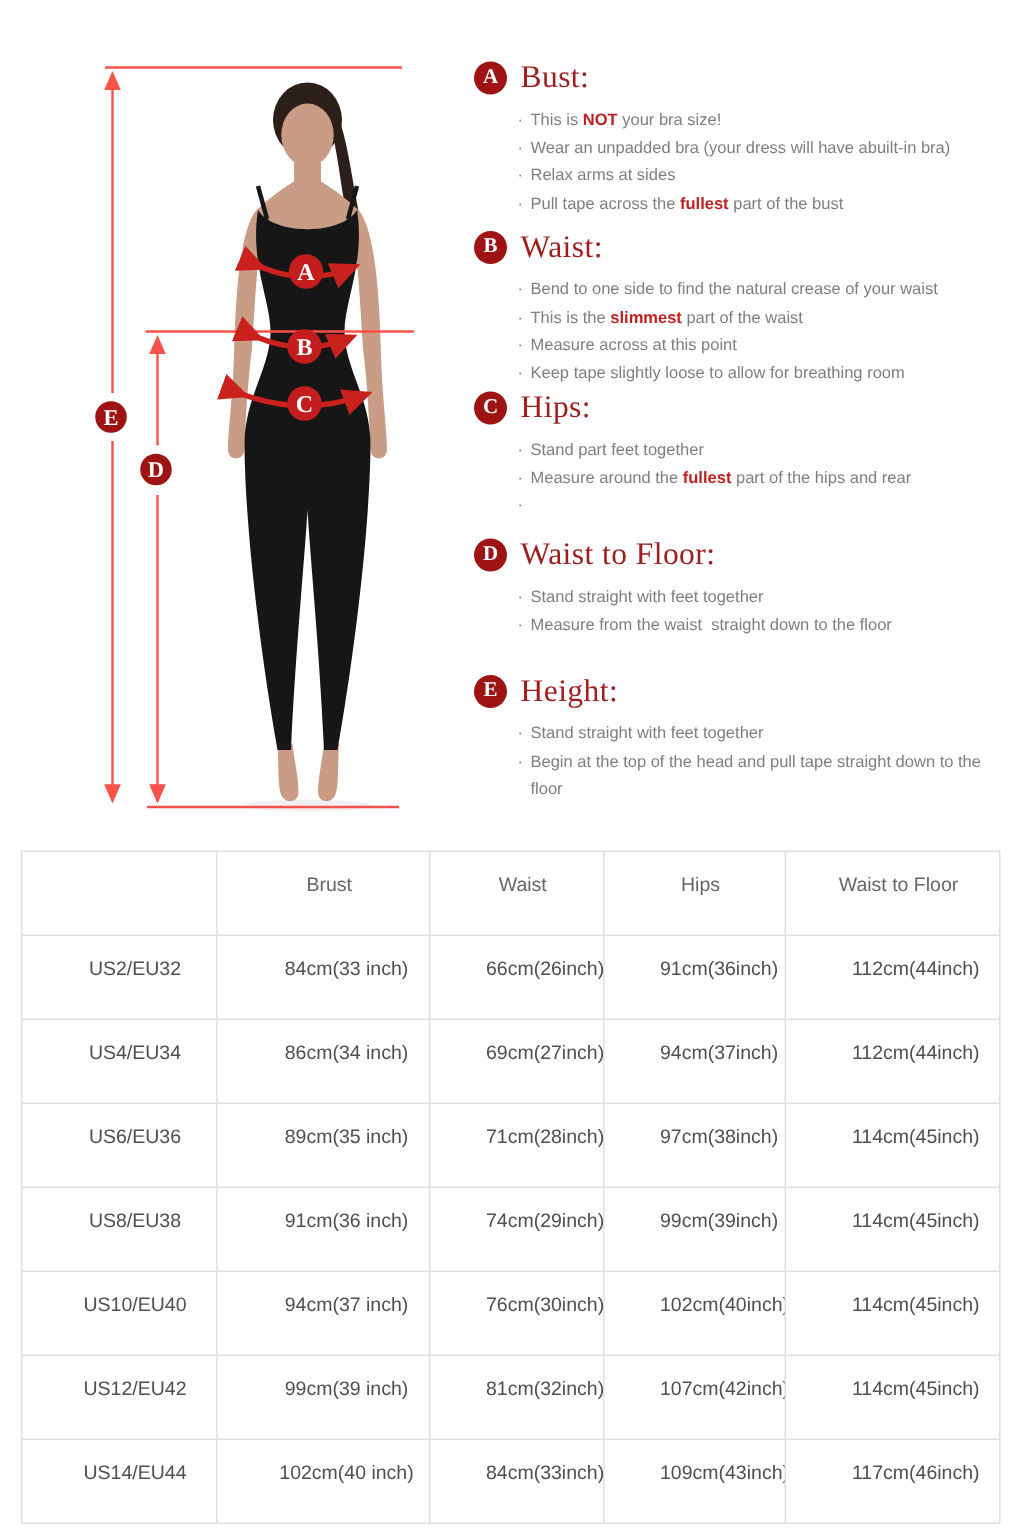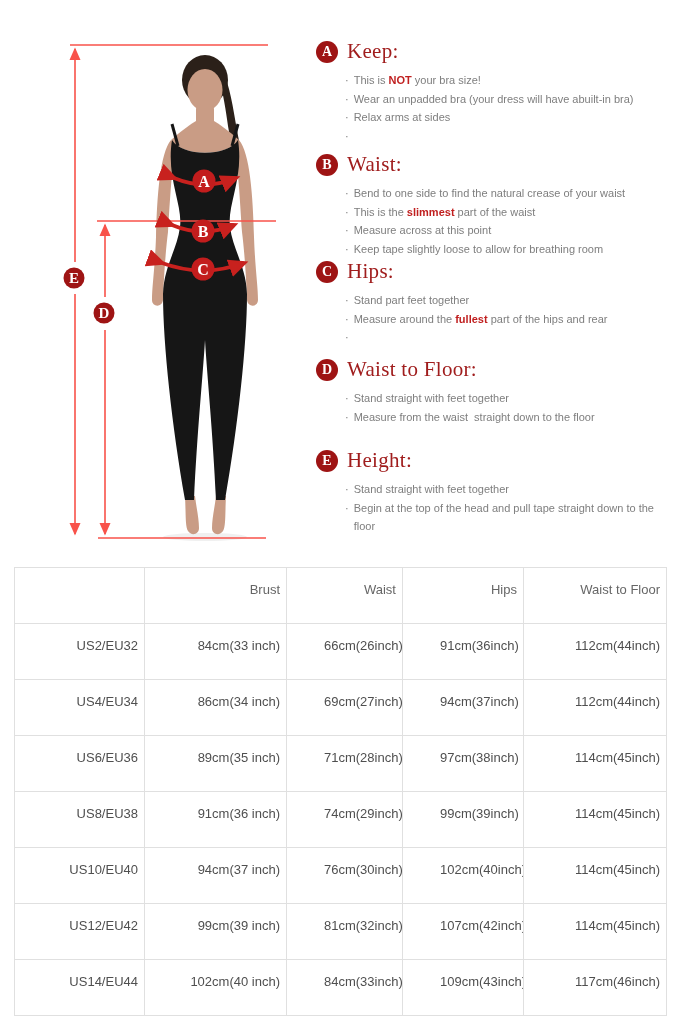--- a/index.html
+++ b/index.html
@@ -27,21 +27,21 @@
   .g-bullets{list-style:none;margin:7px 0 0 29px;padding:0;}
   .g-bullets li{display:flex;gap:5px;font-size:11px;line-height:18.5px;color:#7e7e7e;}
   .g-bullets .dot{flex:0 0 auto;}
   .g-bullets .txt{white-space:pre-wrap;max-width:318px;}
   .g-bullets .em{font-weight:bold;color:#c01f1f;margin-top:37px;}
 
   
   .size-table-wrap{position:absolute;left:14px;top:567px;width:652px;}
   table.size-table{border-collapse:collapse;width:652px;table-layout:fixed;}
   .size-table th,.size-table td{border:1px solid #e0e0e0;height:56px;box-sizing:border-box;
-      vertical-align:top;padding:14px 6px 0 14px;text-align:right;font-weight:normal;
+      vertical-align:top;padding:14px 6px 0 14px;text-align:center;font-weight:normal;
       font-size:13px;overflow:hidden;}
   .size-table th{color:#666666;}
   .size-table td{color:#4f4f4f;padding-left:37px;}
   .size-table th:first-child,.size-table td:first-child{padding-left:27px;}
 </style>
 </head>
 <body>
 
 <div class="stage">
 
@@ -126,37 +126,38 @@
           <text x="74" y="283" font-size="15">E</text>
         </g>
       </g>
     </svg>
   </div>
 
   <div class="guide-panel">
       <div class="g-section">
         <div class="g-head">
           <span class="g-badge">A</span>
-          <span class="g-title">Keep:</span>
+          <span class="g-title">Bust:</span>
         </div>
         <ul class="g-bullets">
           <li>
             <span class="dot">·</span>
             <span class="txt"><span>This is </span><b class="em">NOT</b><span> your bra size!</span></span>
           </li>
           <li>
             <span class="dot">·</span>
             <span class="txt"><span>Wear an unpadded bra (your dress will have abuilt-in bra)</span></span>
           </li>
           <li>
             <span class="dot">·</span>
             <span class="txt"><span>Relax arms at sides</span></span>
           </li>
           <li>
             <span class="dot">·</span>
+            <span class="txt"><span>Pull tape across the </span><b class="em">fullest</b><span> part of the bust</span></span>
           </li>
         </ul>
       </div>
       <div class="g-section">
         <div class="g-head">
           <span class="g-badge">B</span>
           <span class="g-title">Waist:</span>
         </div>
         <ul class="g-bullets">
           <li>

